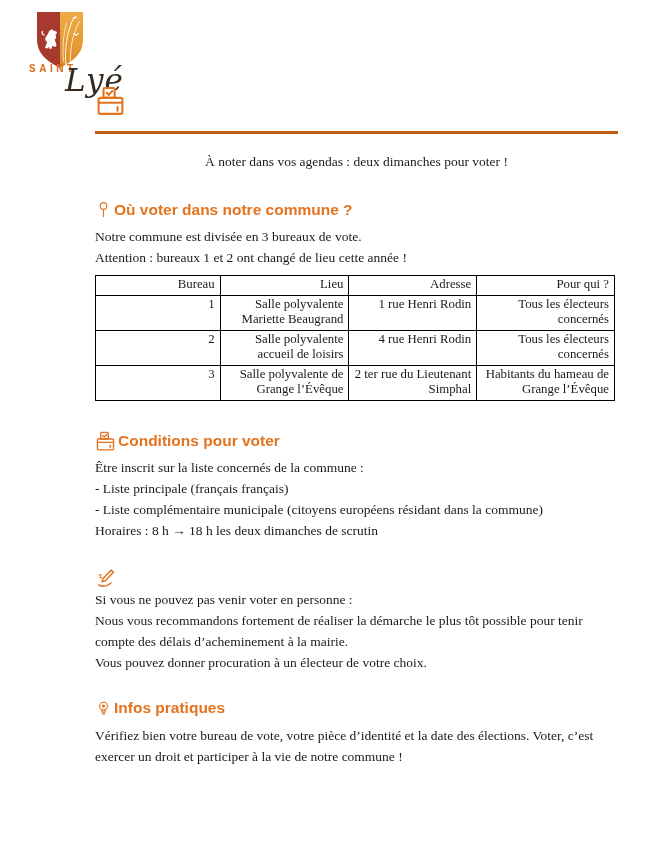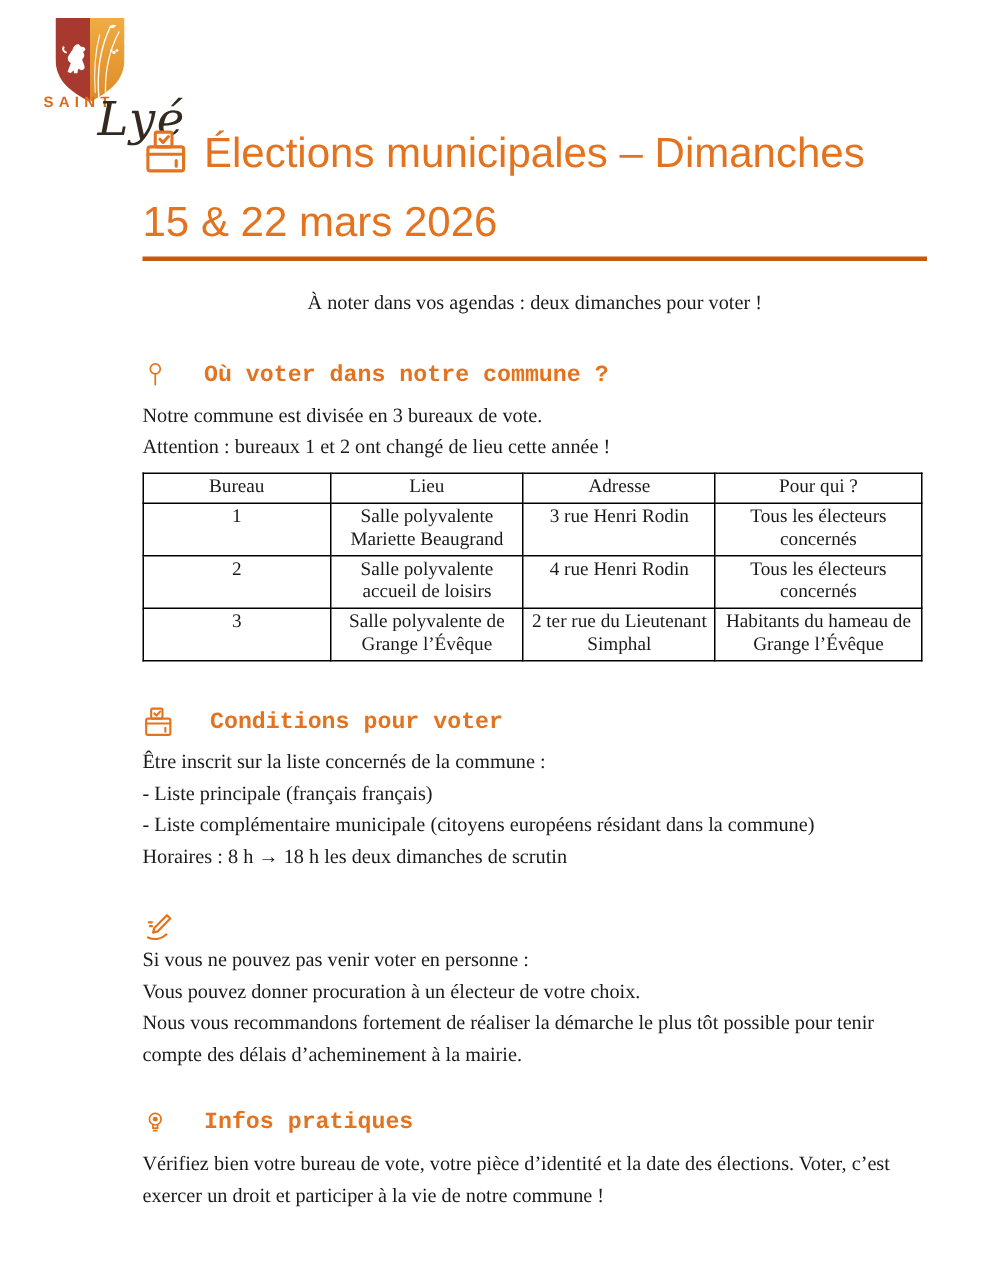--- a/index.html
+++ b/index.html
@@ -36,38 +36,38 @@
     font-size:28px; line-height:40px;
     color:#e4731f; max-width:505px;
   }
   .doc-title .t-icon { display:inline-block; vertical-align:-6px; margin-right:10px; }
   .title-rule { height:3px; background:#c55a11; margin-top:3px; border:none; }
 
   p.body { font-size:13.5px; line-height:21px; }
   .intro { margin-top:17px;text-align:center; }
 
   .sec-head {
-    display:flex; align-items:center; gap:24px;
-    font-family:Liberation Mono, monospace;
+    display:flex; align-items:center; gap:2px;
+    font-family:Liberation Sans, sans-serif;
     font-size:15.5px; font-weight:bold; color:#e4731f;
   }
   .sec-head svg { flex:0 0 auto; }
   .mt26 { margin-top:26px; }
   .mt30 { margin-top:30px; }
   .mt22 { margin-top:24px; }
   .after-head { margin-top:5px;font-family:Liberation Serif, serif; }
 
   
   table.bureaux {
     margin-top:7px; width:520px;
     border-collapse:collapse;
     font-size:12.8px; line-height:15.5px;
   }
   table.bureaux th, table.bureaux td {
-    border:1px solid #000; font-weight:normal; text-align:center;
+    border:1px solid #000; font-weight:normal; text-align:right;
     vertical-align:top; padding:1px 5px 2px 5px;
   }
   table.bureaux th { height:19px; }
   col.c1 { width:125px; } col.c2 { width:129px; }
   col.c3 { width:128px; } col.c4 { width:138px; }
 
   .hours { }
   .proxy-p { margin-top:0; }
 
   .icon-stroke { stroke:#e4731f; fill:none; stroke-width:1.6; stroke-linecap:round; stroke-linejoin:round; }
@@ -114,21 +114,21 @@
 
     <div class="doc-title">
       <span class="t-icon">
         <svg width="31" height="31" viewBox="0 0 24 24" class="icon-stroke">
           <rect x="6.6" y="1.6" width="8.6" height="7.6" rx="1" fill="#ffffff"></rect>
           <path d="M9 5.3 l1.6 1.6 L13.4 3.9"></path>
           <rect x="2.8" y="9.2" width="18.4" height="12.4" rx="1.2"></rect>
           <line x1="2.8" y1="13" x2="21.2" y2="13"></line>
           <line x1="17.4" y1="16.3" x2="17.4" y2="19.2"></line>
         </svg>
-      </span><span>Élections municipales – Dimanches 15 &amp; 22 mars 2026</span>
+      </span>
     </div>
     <hr class="title-rule">
 
     <p class="body intro">À noter dans vos agendas : deux dimanches pour voter !</p>
 
     <div class="sec-head mt26">
       <svg width="17" height="23" viewBox="0 0 24 24" class="icon-stroke">
         <circle cx="12" cy="7" r="4.7"></circle>
         <line x1="12" y1="11.7" x2="12" y2="21.8"></line>
       </svg>
@@ -149,21 +149,21 @@
           <th>Bureau</th>
           <th>Lieu</th>
           <th>Adresse</th>
           <th>Pour qui ?</th>
         </tr>
       </thead>
       <tbody>
         <tr>
           <td>1</td>
           <td>Salle polyvalente Mariette Beaugrand</td>
-          <td>3 rue Henri Rodin</td>
+          <td>1 rue Henri Rodin</td>
           <td>Tous les électeurs concernés</td>
         </tr>
         <tr>
           <td>2</td>
           <td>Salle polyvalente accueil de loisirs</td>
           <td>4 rue Henri Rodin</td>
           <td>Tous les électeurs concernés</td>
         </tr>
         <tr>
           <td>3</td>
@@ -190,22 +190,22 @@
     <p class="body hours">Horaires : 8 h → 18 h les deux dimanches de scrutin</p>
 
     <div class="sec-head mt26">
       <svg width="22" height="22" viewBox="0 0 24 24" class="icon-stroke">
         <path d="M20.2 5.8 l-2.4-2.4 L8.6 12.8 l-0.9 3.3 3.3-0.9 Z"></path>
         <path d="M4 19.6 c4.2 2 9.4 1.4 13.4-2.2"></path>
         <path d="M4.6 8.6 h2.2 M5.4 11.4 h1.5"></path>
       </svg>
     </div>
     <p class="body after-head proxy-p">Si vous ne pouvez pas venir voter en personne :</p>
+    <p class="body proxy-p">Nous vous recommandons fortement de réaliser la démarche le plus tôt possible pour tenir compte des délais d’acheminement à la mairie.</p>
     <p class="body proxy-p">Vous pouvez donner procuration à un électeur de votre choix.</p>
-    <p class="body proxy-p">Nous vous recommandons fortement de réaliser la démarche le plus tôt possible pour tenir compte des délais d’acheminement à la mairie.</p>
 
     <div class="sec-head mt22">
       <svg width="17" height="23" viewBox="0 0 24 24" class="icon-stroke">
         <circle cx="12" cy="8.6" r="5.5"></circle>
         <circle cx="12" cy="8.6" r="2.3" fill="#e4731f" stroke="none"></circle>
         <path d="M9.8 14.2 v2.9 h4.4 v-2.9"></path>
         <line x1="10.4" y1="19.5" x2="13.6" y2="19.5"></line>
       </svg>
       <span>Infos pratiques</span>
     </div>

